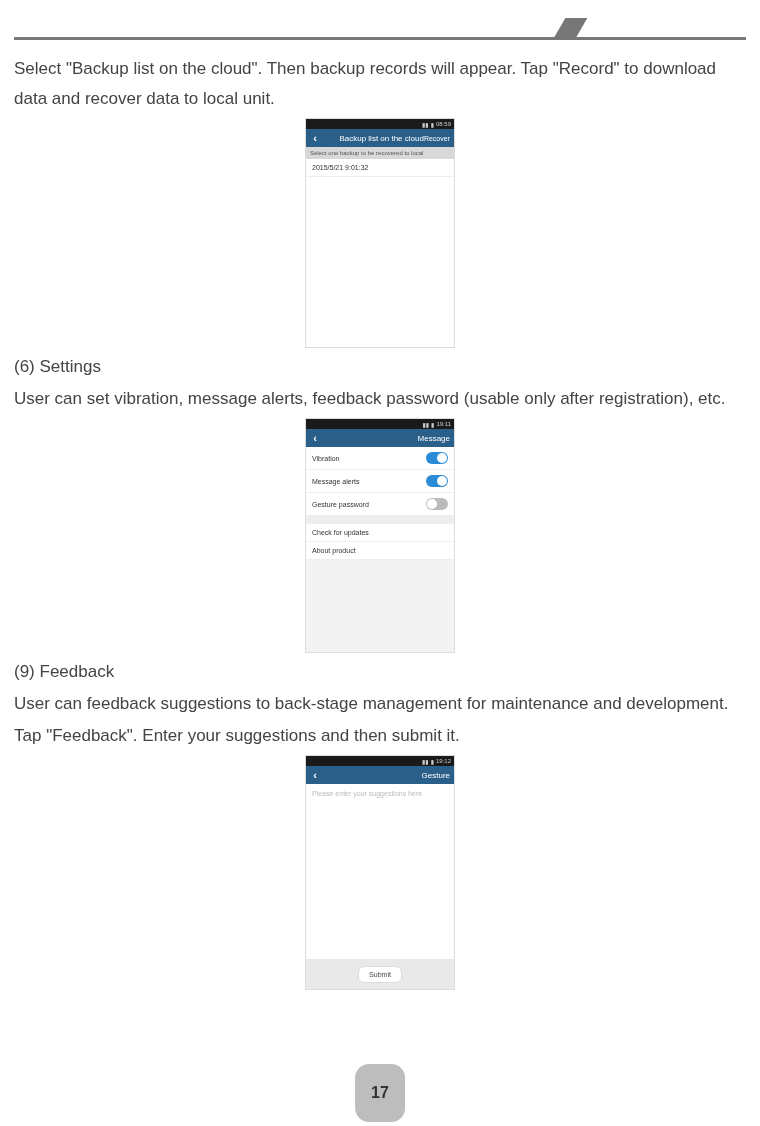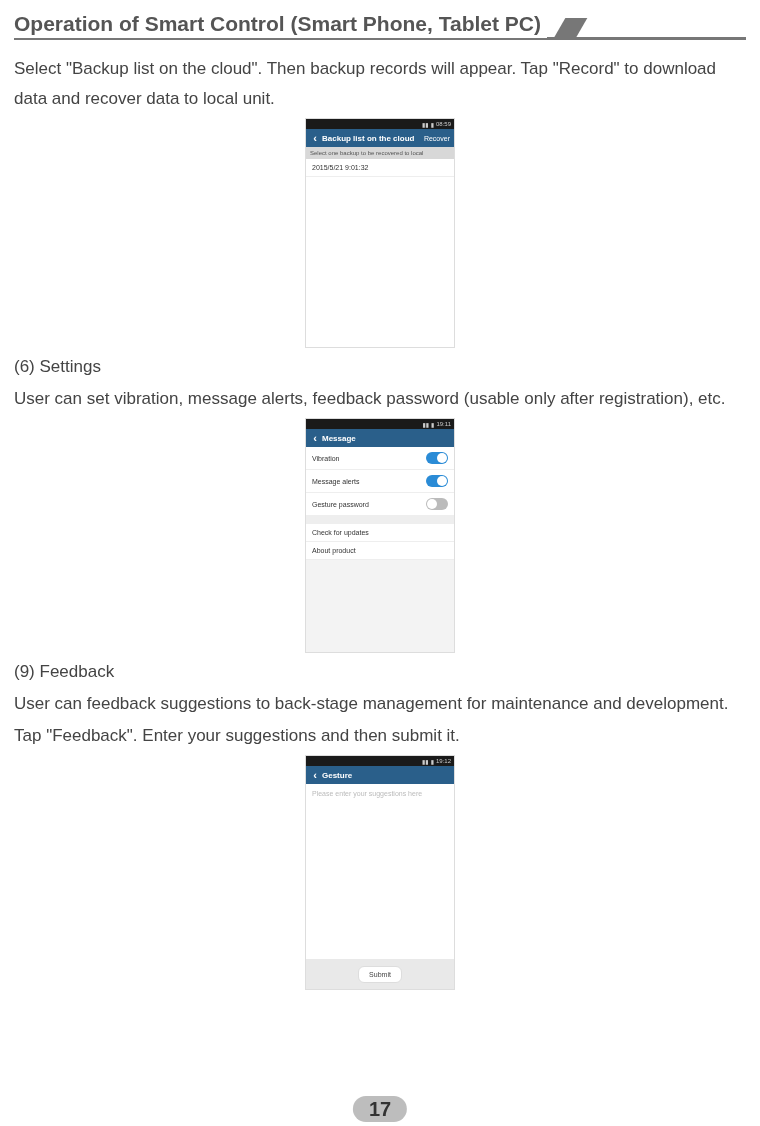--- a/index.html
+++ b/index.html
@@ -53,21 +53,21 @@
   }
   .phone .titlebar {
     height: 18px; background: #2a5f8a; color: #fff;
     display: flex; align-items: center; font-size: 8px;
     padding: 0 2px;
   }
   .phone .titlebar .back {
     width: 14px; text-align: center; font-size: 11px; font-weight: bold;
     cursor: pointer;
   }
-  .phone .titlebar .title { flex: 1; text-align: left; font-weight: bold; }
+  .phone .titlebar .title { flex: 1; text-align: right; }
   .phone .titlebar .action { font-size: 7px; padding-right: 2px; }
   .phone .subhead {
     background: #d8d8d8; color: #555; font-size: 6px;
     padding: 3px 4px;
   }
   .phone .row {
     display: flex; align-items: center; justify-content: space-between;
     padding: 5px 6px; background: #fff;
     border-bottom: 1px solid #eee; font-size: 7px; color: #333;
   }
@@ -97,34 +97,33 @@
   .phone .submit-btn {
     background: #fff; border-radius: 6px;
     padding: 4px 10px; font-size: 7px; color: #444;
     border: 1px solid #ddd;
   }
   
   .pagenum {
     position: absolute; left: 50%; bottom: 4px;
     transform: translateX(-50%);
     background: #bdbdbd; color: #333;
-    font-size: 20px; font-weight: bold;
-    padding: 0 16px; border-radius: 14px;
+    font-size: 16px; font-weight: bold;
+    padding: 16px 16px; border-radius: 14px;
     line-height: 26px;
   }
   
   .ph-a { height: 230px; }
   .ph-b { height: 235px; }
   .ph-c { height: 235px; }
 </style>
 </head>
 <body>
 
 <div class="header-wrap">
-  <span class="header-text">Operation of Smart Control (Smart Phone, Tablet PC)</span>
   <div class="ribbon-notch"></div>
   <div class="ribbon-line"></div>
 </div>
 
 <p class="para">Select "Backup list on the cloud". Then backup records will appear. Tap "Record" to download data and recover data to local unit.</p>
 
 <div class="phone ph-a">
   <div class="statusbar">
     <span>▮▮</span>
     <span>▮</span>

